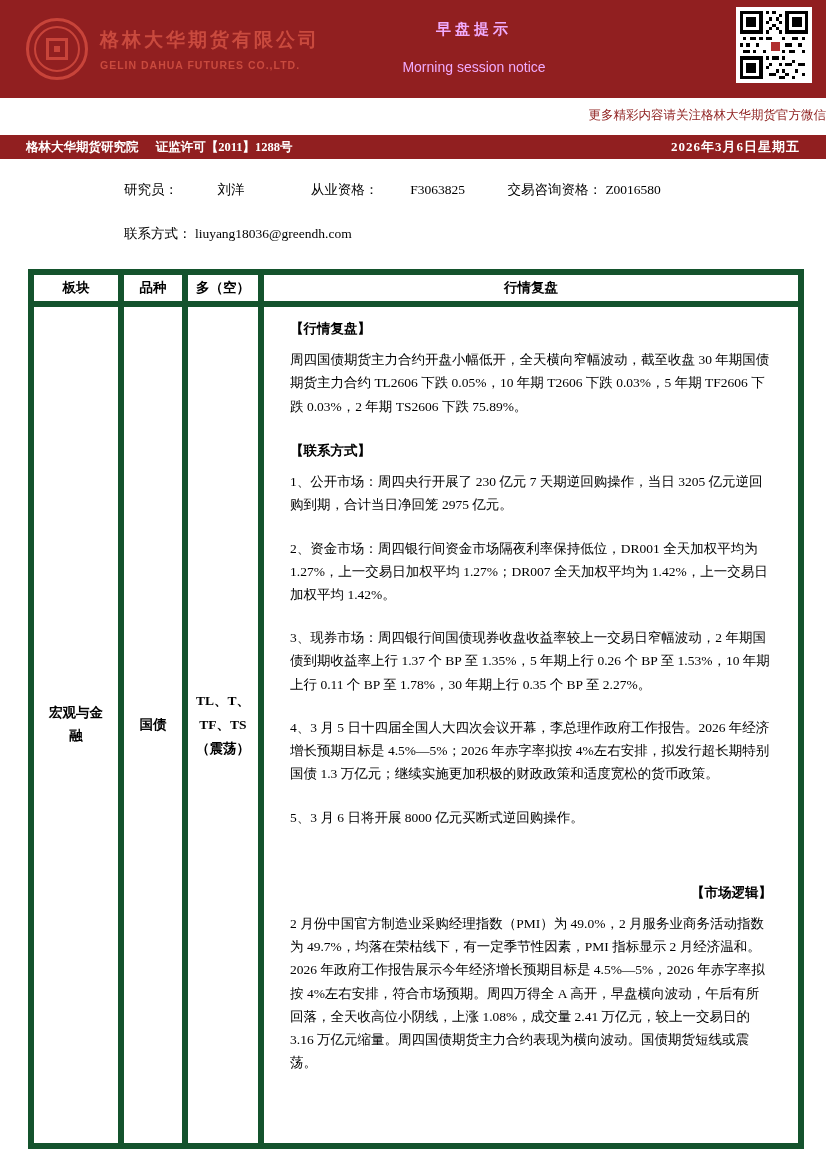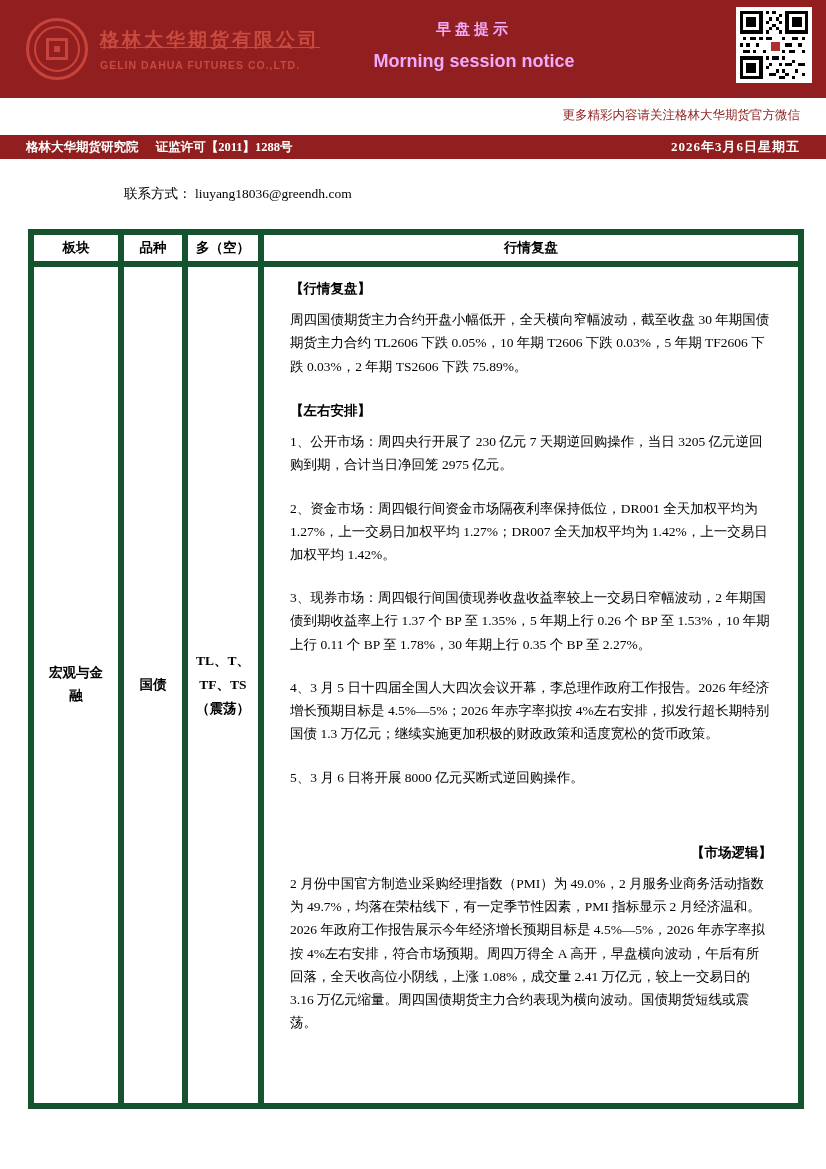--- a/index.html
+++ b/index.html
@@ -11,30 +11,30 @@
   }
 
   
   .banner { height:98px; background:#911f20; position:relative; display:flex; align-items:center; }
   .logo-wrap { display:flex; align-items:center; margin-left:26px; }
   .logo-circle { width:62px; height:62px; border:3px solid #c8443a; border-radius:50%; position:relative; flex:0 0 auto; }
   .logo-circle::before { content:""; position:absolute; inset:5px; border:2px solid #c8443a; border-radius:50%; }
   .logo-glyph { position:absolute; inset:17px; border:3px solid #c8443a; }
   .logo-glyph::after { content:""; position:absolute; inset:5px; background:#c8443a; }
   .company-names { margin-left:12px; }
-  .company-cn { color:#c94a3e; font-weight:bold; font-size:19px; letter-spacing:3px; font-family:"Liberation Serif","DejaVu Serif",serif;text-decoration:underline; }
+  .company-cn { color:#c94a3e; font-weight:bold; font-size:19px; letter-spacing:3px; font-family:"Liberation Serif","DejaVu Serif",serif; }
   .company-en { color:#c94a3e; font-weight:bold; font-size:10.5px; letter-spacing:1px; margin-top:6px; font-family:"Liberation Sans","DejaVu Sans",sans-serif; }
   .banner-title { position:absolute; left:344px; top:20px; width:260px; text-align:center; color:#f0abfc; }
   .banner-title .cn { font-size:15px; font-weight:bold; letter-spacing:4px; font-family:"Liberation Sans","DejaVu Sans",sans-serif; }
-  .banner-title .en { font-size:18px; font-weight:bold; margin-top:12px; font-family:"Liberation Sans","DejaVu Sans",sans-serif; }
+  .banner-title .en { font-size:14px; font-weight:normal; margin-top:20px; font-family:"Liberation Sans","DejaVu Sans",sans-serif; }
   .qr-box { position:absolute; right:14px; top:7px; width:76px; height:76px; background:#ffffff; padding:4px; }
   .qr-box svg { width:100%; height:100%; display:block; }
 
   
-  .wechat-tip { margin-top:9px; padding-right:26px; text-align:right; color:#8e1f1e; font-size:12.5px; }
+  .wechat-tip { margin-top:9px; text-align:right; color:#8e1f1e; font-size:12.5px; }
 
   
   .red-bar { margin-top:11px; height:24px; background:#911f20; color:#ffffff; font-size:12.5px; font-weight:bold;
              display:flex; align-items:center; justify-content:space-between; padding:0 26px; }
   .red-bar .left span { margin-right:14px; }
   .red-bar .date { font-size:13px; letter-spacing:1px; }
 
   
   .researcher { margin:22px 0 0 124px; font-size:13.5px; }
   .researcher .row1 span { display:inline-block; }
@@ -146,20 +146,28 @@
 
   <div class="red-bar">
     <div class="left">
       <span>格林大华期货研究院</span>
       <span>证监许可【2011】1288号</span>
     </div>
     <div class="date">2026年3月6日星期五</div>
   </div>
 
   <div class="researcher">
+    <div class="row1">
+      <span class="w1">研究员：</span>
+      <span class="w2">刘洋</span>
+      <span class="w3">从业资格：</span>
+      <span class="w4">F3063825</span>
+      <span>交易咨询资格：</span>
+      <span>Z0016580</span>
+    </div>
     <div class="row2">
       <span>联系方式：</span>
       <span>liuyang18036@greendh.com</span>
     </div>
   </div>
 
   <table class="rec">
     <colgroup>
       <col class="col-sector">
         <col class="col-variety">
@@ -184,21 +192,21 @@
         </td>
         <td class="position">
           <div>TL、T、</div>
           <div>TF、TS</div>
           <div>（震荡）</div>
         </td>
         <td class="reason">
           <div class="sec-heading">【行情复盘】</div>
           <div class="para">周四国债期货主力合约开盘小幅低开，全天横向窄幅波动，截至收盘 30 年期国债期货主力合约 TL2606 下跌 0.05%，10 年期 T2606 下跌 0.03%，5 年期 TF2606 下跌 0.03%，2 年期 TS2606 下跌 75.89%。</div>
 
-          <div class="sec-heading gap-med">【左右安排】</div>
+          <div class="sec-heading gap-med">【联系方式】</div>
           <div class="para">1、公开市场：周四央行开展了 230 亿元 7 天期逆回购操作，当日 3205 亿元逆回购到期，合计当日净回笼 2975 亿元。</div>
           <div class="para">2、资金市场：周四银行间资金市场隔夜利率保持低位，DR001 全天加权平均为 1.27%，上一交易日加权平均 1.27%；DR007 全天加权平均为 1.42%，上一交易日加权平均 1.42%。</div>
           <div class="para">3、现券市场：周四银行间国债现券收盘收益率较上一交易日窄幅波动，2 年期国债到期收益率上行 1.37 个 BP 至 1.35%，5 年期上行 0.26 个 BP 至 1.53%，10 年期上行 0.11 个 BP 至 1.78%，30 年期上行 0.35 个 BP 至 2.27%。</div>
           <div class="para">4、3 月 5 日十四届全国人大四次会议开幕，李总理作政府工作报告。2026 年经济增长预期目标是 4.5%—5%；2026 年赤字率拟按 4%左右安排，拟发行超长期特别国债 1.3 万亿元；继续实施更加积极的财政政策和适度宽松的货币政策。</div>
           <div class="para">5、3 月 6 日将开展 8000 亿元买断式逆回购操作。</div>
 
           <div class="sec-heading gap-big">【市场逻辑】</div>
           <div class="para">2 月份中国官方制造业采购经理指数（PMI）为 49.0%，2 月服务业商务活动指数为 49.7%，均落在荣枯线下，有一定季节性因素，PMI 指标显示 2 月经济温和。2026 年政府工作报告展示今年经济增长预期目标是 4.5%—5%，2026 年赤字率拟按 4%左右安排，符合市场预期。周四万得全 A 高开，早盘横向波动，午后有所回落，全天收高位小阴线，上涨 1.08%，成交量 2.41 万亿元，较上一交易日的 3.16 万亿元缩量。周四国债期货主力合约表现为横向波动。国债期货短线或震荡。</div>
         </td>
       </tr>

